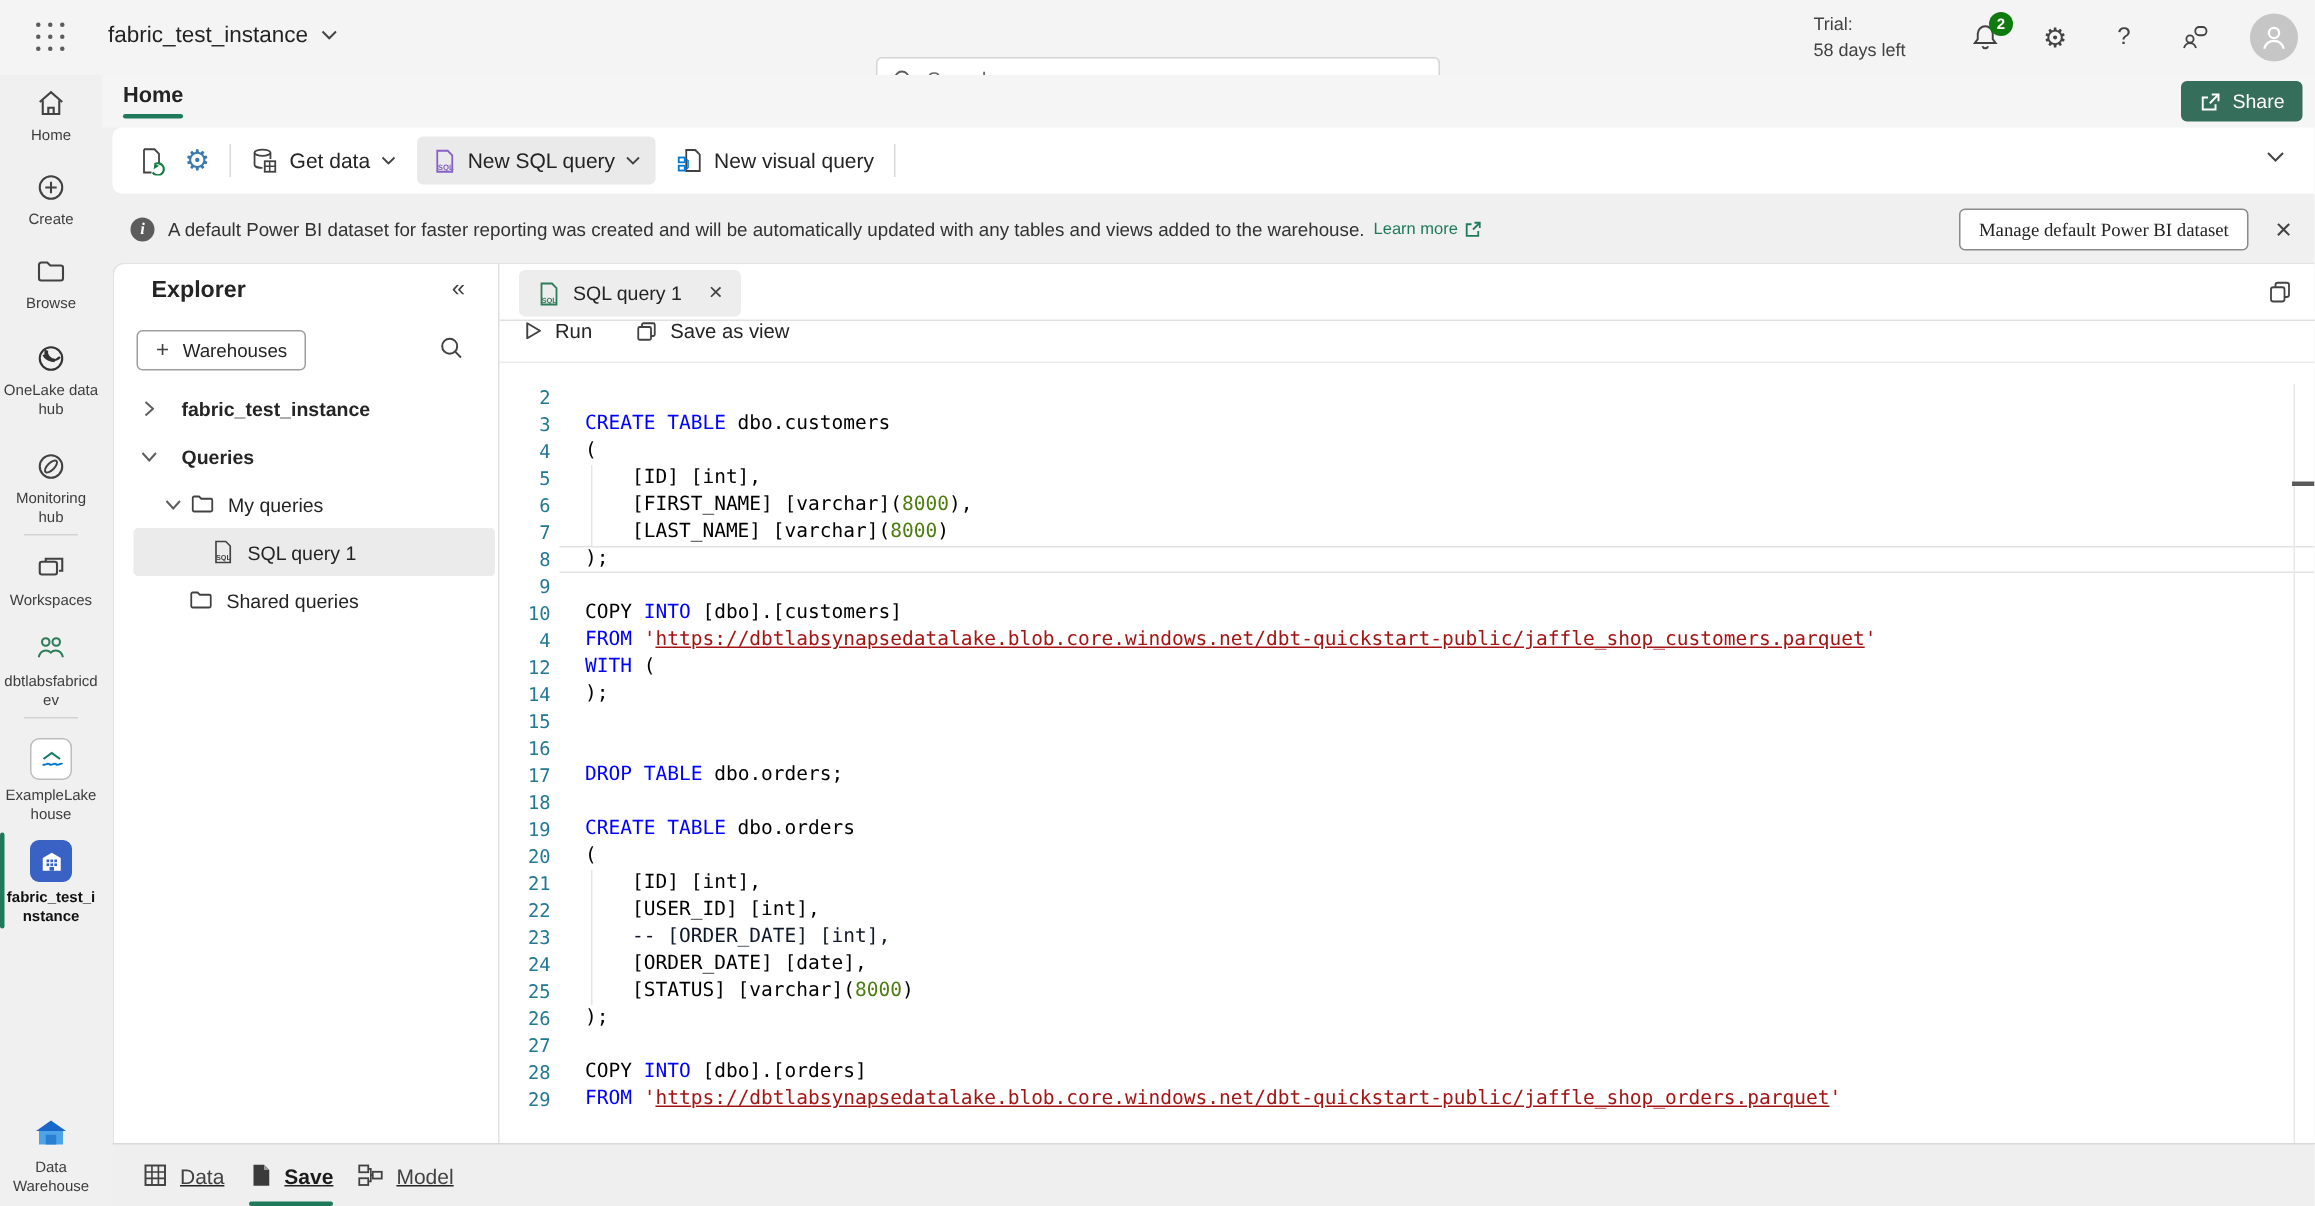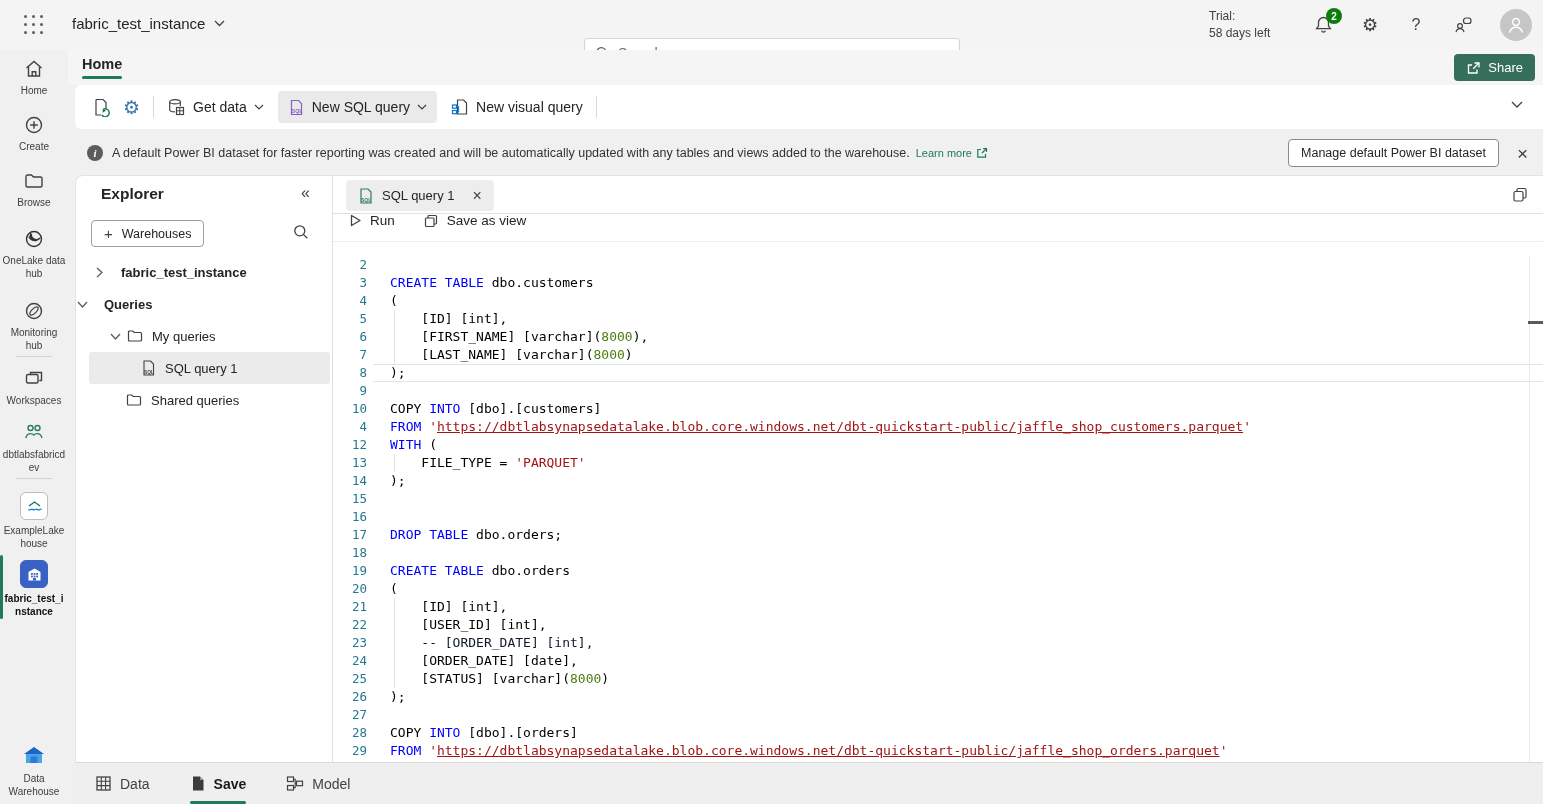--- a/index.html
+++ b/index.html
@@ -55,21 +55,21 @@
   
   .banner { position:absolute; left:75px; right:0; top:133px; height:40px; display:flex;
             align-items:center; padding-left:12px; }
   .info-ic { width:16px; height:16px; border-radius:50%; background:#5c5c5c; color:#fff;
              font-size:11px; font-weight:bold; display:flex; align-items:center; justify-content:center;
              font-family:"Liberation Serif", serif; font-style:italic; flex:0 0 auto; }
   .banner .msg { font-size:12.5px; color:#323232; margin-left:9px; }
   .learnmore { font-size:11px; color:#1e7a5a; margin-left:6px; display:flex; align-items:center; gap:4px; }
   .banner .spacer { flex:1; }
   .manage-btn { height:28px; border:1px solid #8a8a8a; background:#fff; border-radius:4px;
-                font-size:12.5px; color:#242424; padding:0 12px; margin-right:18px; font-family:Liberation Sans, sans-serif; }
+                font-size:12.5px; color:#242424; padding:0 12px; margin-right:18px; font-family:Liberation Serif, serif; }
   .banner-close { font-size:19px; color:#424242; margin-right:15px; line-height:1; }
 
   
   .rail { position:absolute; left:0; top:0; width:68px; bottom:0; }
   .rail-item { position:absolute; left:0; width:68px; display:flex; flex-direction:column;
                align-items:center; gap:4px; color:#424242; }
   .rail-item .lbl { font-size:10px; line-height:13px; color:#3d3d3d; text-align:center;
                     width:64px; overflow-wrap:anywhere; }
   .rail-div { position:absolute; left:16px; width:36px; height:1px; background:#d2d2d2; }
   .rail-sel-bar { position:absolute; left:0; top:-5px; width:3px; height:64px; background:#1e7a5a;
@@ -124,21 +124,21 @@
   .tk-pl  { color:#000000; }
   .tk-num { color:#4d7c0f;margin-top:36px; }
   .tk-str { color:#a31515; }
   .tk-lnk { color:#a31515; text-decoration:underline; }
   .tk-com { color:#0f172a; }
   .code-right-line { position:absolute; right:13px; top:0; bottom:0; width:1px; background:#e8e8e8; }
   .cursor-mark { position:absolute; right:0; top:65px; width:15px; height:3px; background:#5a5a5a; }
 
   
   .bottombar { position:absolute; left:75px; right:0; bottom:0; height:42px; background:#efefef;
-               border-top:1px solid #d9d9d9; display:flex; align-items:stretch; padding-left:20px; gap:40px; }
+               border-top:1px solid #d9d9d9; display:flex; align-items:stretch; padding-left:20px; gap:16px;text-decoration:underline; }
   .btab { position:relative; display:flex; align-items:center; gap:8px; font-size:14px; color:#424242; }
   .btab.active { color:#1b1b1b; font-weight:700; }
   .btab.active::after { content:""; position:absolute; left:0; right:0; bottom:0; height:3px;
                         background:#1e7a5a; border-radius:2px; }
 </style>
 </head>
 <body>
 
 <div class="topbar">
   <div class="waffle">
@@ -426,21 +426,21 @@
     </span>
     <div class="tree">
       <div class="trow" style="padding-left:17px">
         <span class="chev">
           <svg width="7" height="11" viewBox="0 0 7 11">
               <polyline points="1,1 6,5.5 1,10" fill="none" stroke="#5c5c5c" stroke-width="1.3"></polyline>
             </svg>
         </span>
         <span class="t-bold" style="margin-left:16px">fabric_test_instance</span>
       </div>
-      <div class="trow" style="">
+      <div class="trow" style="padding-left:17px">
         <span class="chev">
           <svg width="11" height="7" viewBox="0 0 11 7">
               <polyline points="1,1 5.5,6 10,1" fill="none" stroke="#5c5c5c" stroke-width="1.3"></polyline>
             </svg>
         </span>
         <span class="t-bold" style="margin-left:16px">Queries</span>
       </div>
       <div class="trow" style="padding-left:33px">
         <span class="chev">
           <svg width="11" height="7" viewBox="0 0 11 7">
@@ -518,21 +518,20 @@
           <div class="cl"><span class="ln">3</span><span class="lc"><span class="tk-kw">CREATE TABLE</span><span class="tk-pl"> dbo.customers</span></span></div>
           <div class="cl"><span class="ln">4</span><span class="lc"><span class="tk-pl">(</span></span></div>
           <div class="cl g"><span class="ln">5</span><span class="lc"><span class="tk-pl">    [ID] [int],</span></span></div>
           <div class="cl g"><span class="ln">6</span><span class="lc"><span class="tk-pl">    [FIRST_NAME] [varchar](</span><span class="tk-num">8000</span><span class="tk-pl">),</span></span></div>
           <div class="cl g"><span class="ln">7</span><span class="lc"><span class="tk-pl">    [LAST_NAME] [varchar](</span><span class="tk-num">8000</span><span class="tk-pl">)</span></span></div>
           <div class="cl cur"><span class="ln">8</span><span class="lc"><span class="tk-pl">);</span></span></div>
           <div class="cl"><span class="ln">9</span><span class="lc"></span></div>
           <div class="cl"><span class="ln">10</span><span class="lc"><span class="tk-pl">COPY </span><span class="tk-kw">INTO</span><span class="tk-pl"> [dbo].[customers]</span></span></div>
           <div class="cl"><span class="ln">4</span><span class="lc"><span class="tk-kw">FROM</span><span class="tk-pl"> </span><span class="tk-str">'</span><span class="tk-lnk">https://dbtlabsynapsedatalake.blob.core.windows.net/dbt-quickstart-public/jaffle_shop_customers.parquet</span><span class="tk-str">'</span></span></div>
           <div class="cl"><span class="ln">12</span><span class="lc"><span class="tk-kw">WITH</span><span class="tk-pl"> (</span></span></div>
-          <div class="cl g"><span class="ln">13</span><span class="lc"><span class="tk-pl">    FILE_TYPE = </span><span class="tk-str">'PARQUET'</span></span></div>
           <div class="cl"><span class="ln">14</span><span class="lc"><span class="tk-pl">);</span></span></div>
           <div class="cl"><span class="ln">15</span><span class="lc"></span></div>
           <div class="cl"><span class="ln">16</span><span class="lc"></span></div>
           <div class="cl"><span class="ln">17</span><span class="lc"><span class="tk-kw">DROP TABLE</span><span class="tk-pl"> dbo.orders;</span></span></div>
           <div class="cl"><span class="ln">18</span><span class="lc"></span></div>
           <div class="cl"><span class="ln">19</span><span class="lc"><span class="tk-kw">CREATE TABLE</span><span class="tk-pl"> dbo.orders</span></span></div>
           <div class="cl"><span class="ln">20</span><span class="lc"><span class="tk-pl">(</span></span></div>
           <div class="cl g"><span class="ln">21</span><span class="lc"><span class="tk-pl">    [ID] [int],</span></span></div>
           <div class="cl g"><span class="ln">22</span><span class="lc"><span class="tk-pl">    [USER_ID] [int],</span></span></div>
           <div class="cl g"><span class="ln">23</span><span class="lc"><span class="tk-com">    -- [ORDER_DATE] [int],</span></span></div>

